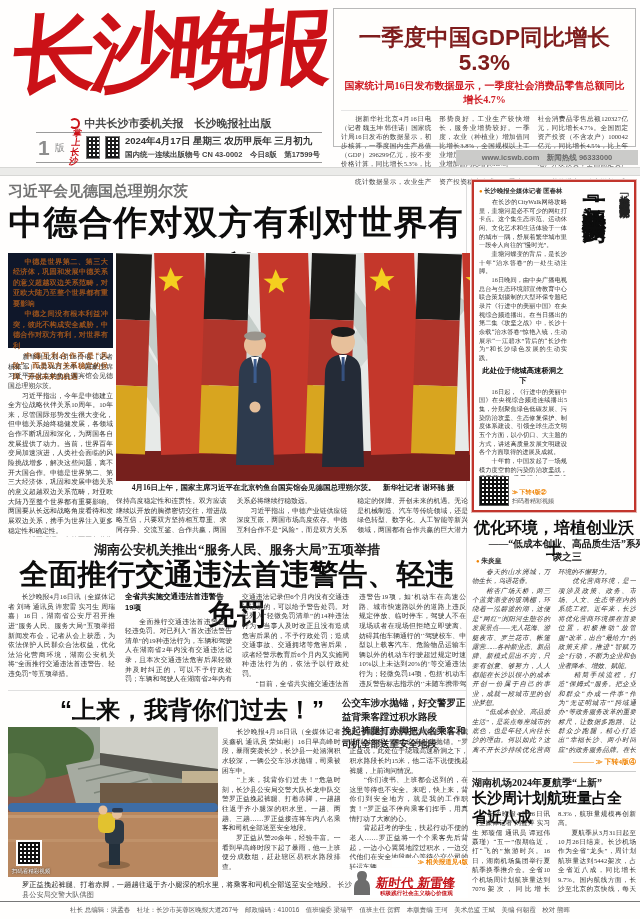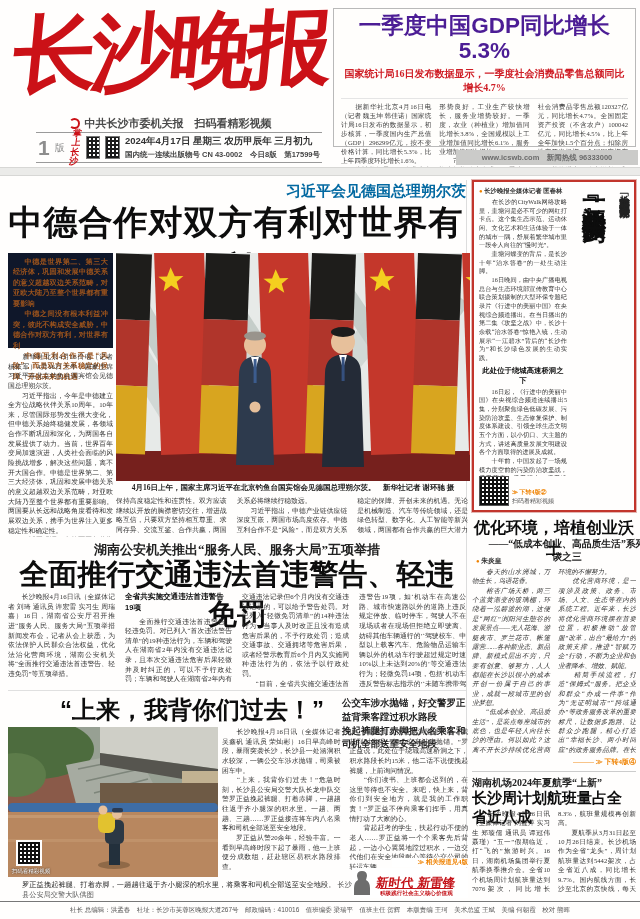--- a/index.html
+++ b/index.html
@@ -34,39 +34,39 @@
     transform:skewX(-8deg); text-align:center; }
   .qr-sm { width:23px; height:23px; border:1px solid #777; background:
     repeating-linear-gradient(0deg,#1b1b1b 0 2px,transparent 2px 4px),
     repeating-linear-gradient(90deg,#1b1b1b 0 2px,#fff 2px 4px); }
   #date-block { font-size:9.5px; color:#333; font-weight:bold; line-height:1.45; white-space:nowrap; }
   #date-block .sub { font-size:7.5px; font-weight:bold; color:#444; }
 
   
   #gdp-box { left:333px; top:8px; width:303px; height:139px;
     border:1px solid #b9b9b9; padding:5px 7px 3px; background:#fffefc; }
-  #gdp-headline { font-size:22.5px; font-weight:900; color:#4c1d95; letter-spacing:0;
-    text-align:center; line-height:1.1; }
+  #gdp-headline { font-size:22.5px; font-weight:900; color:#7f1d1d; letter-spacing:0;
+    text-align:center; line-height:1.1;margin-top:12px; }
   #gdp-subhead { font-size:10px; font-weight:bold; color:#cf1d25; text-align:center;
     margin-top:3px; border-bottom:1px solid #e5e5e5; padding-bottom:3px; }
   #gdp-body { margin-top:3px; height:76px; overflow:hidden;
     column-count:3; column-gap:8px; column-fill:auto;
     font-size:6.6px; line-height:1.38; color:#3c3c3c; }
   #gdp-more { text-align:right; color:#ef8200; font-size:7.5px; font-weight:bold; margin-top:1px; }
 
   
   #info-bar { left:456px; top:150px; width:182px; height:15px; background:#cbcbc9;
     color:#6b6b6b; font-size:7.5px; line-height:15px; text-align:center; font-weight:bold; }
   #gray-strip { left:0; top:167px; width:640px; height:9px; background:#ebebe9;
     border-top:1px solid #d7d7d5; border-bottom:1px solid #d7d7d5; }
   #v-divider { left:466px; top:180px; width:1px; height:718px; background:#ddd; }
 
   
-  #lead-kicker { left:8px; top:182px; width:458px; text-align:right;
-    font-size:15px; font-weight:bold; color:#0369a1; }
+  #lead-kicker { left:8px; top:182px; width:458px; text-align:left;
+    font-size:15px; font-weight:bold; color:#737373; }
   #lead-headline { left:4px; top:200px; width:464px; text-align:center;
     font-size:34px; font-weight:900; color:#0d0d0d; letter-spacing:1px; }
   #lead-quotebox { left:8px; top:253px; width:105px; height:95px; background:#0f172a;
     padding:4px 5px; color:#9c531c; font-weight:bold; font-size:7.2px; line-height:1.45; }
   #lead-quotebox p { text-indent:1.6em; }
   #lead-leftcol { left:8px; top:352px; width:105px; height:185px; overflow:hidden;
     font-size:6.8px; line-height:1.42; color:#333; }
   #lead-photo { left:116px; top:253px; width:354px; height:228px; overflow:hidden; background:#e6e8e6; }
   #lead-caption { left:116px; top:483px; width:354px; font-size:7.5px; color:#222;
     font-weight:bold; text-align:center; }
@@ -152,21 +152,21 @@
 
   svg { display:block; }
 </style>
 </head>
 <body>
 
 <div id="page">
 
   <div class="abs" id="masthead-title">长沙晚报</div>
   <div class="abs" id="org-line">
-    <span class="logo-swirl"></span><span>中共长沙市委机关报　扫码看精彩视频</span>
+    <span class="logo-swirl"></span><span>中共长沙市委机关报　长沙晚报社出版</span>
   </div>
   <div class="abs sans" id="edition-bar">
     <span id="edition-num">1</span>
     <span id="edition-label">版</span>
     <span id="app-mark">
       <span>掌上</span><br>
       <span>长沙</span>
     </span>
     <span class="qr-sm"></span>
     <span class="qr-sm"></span>

